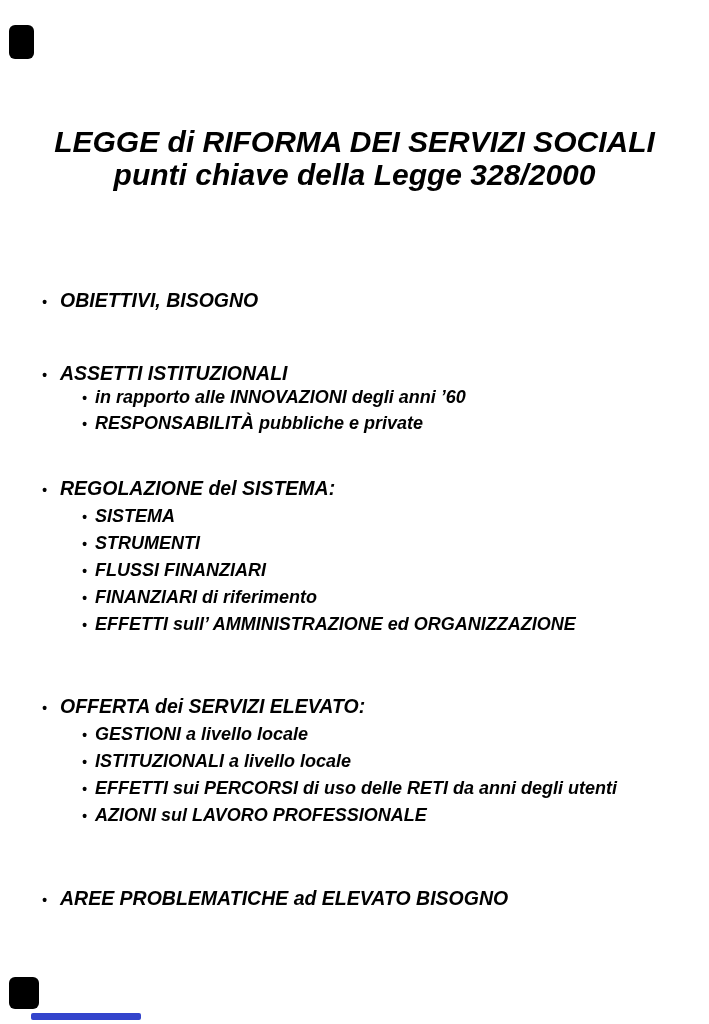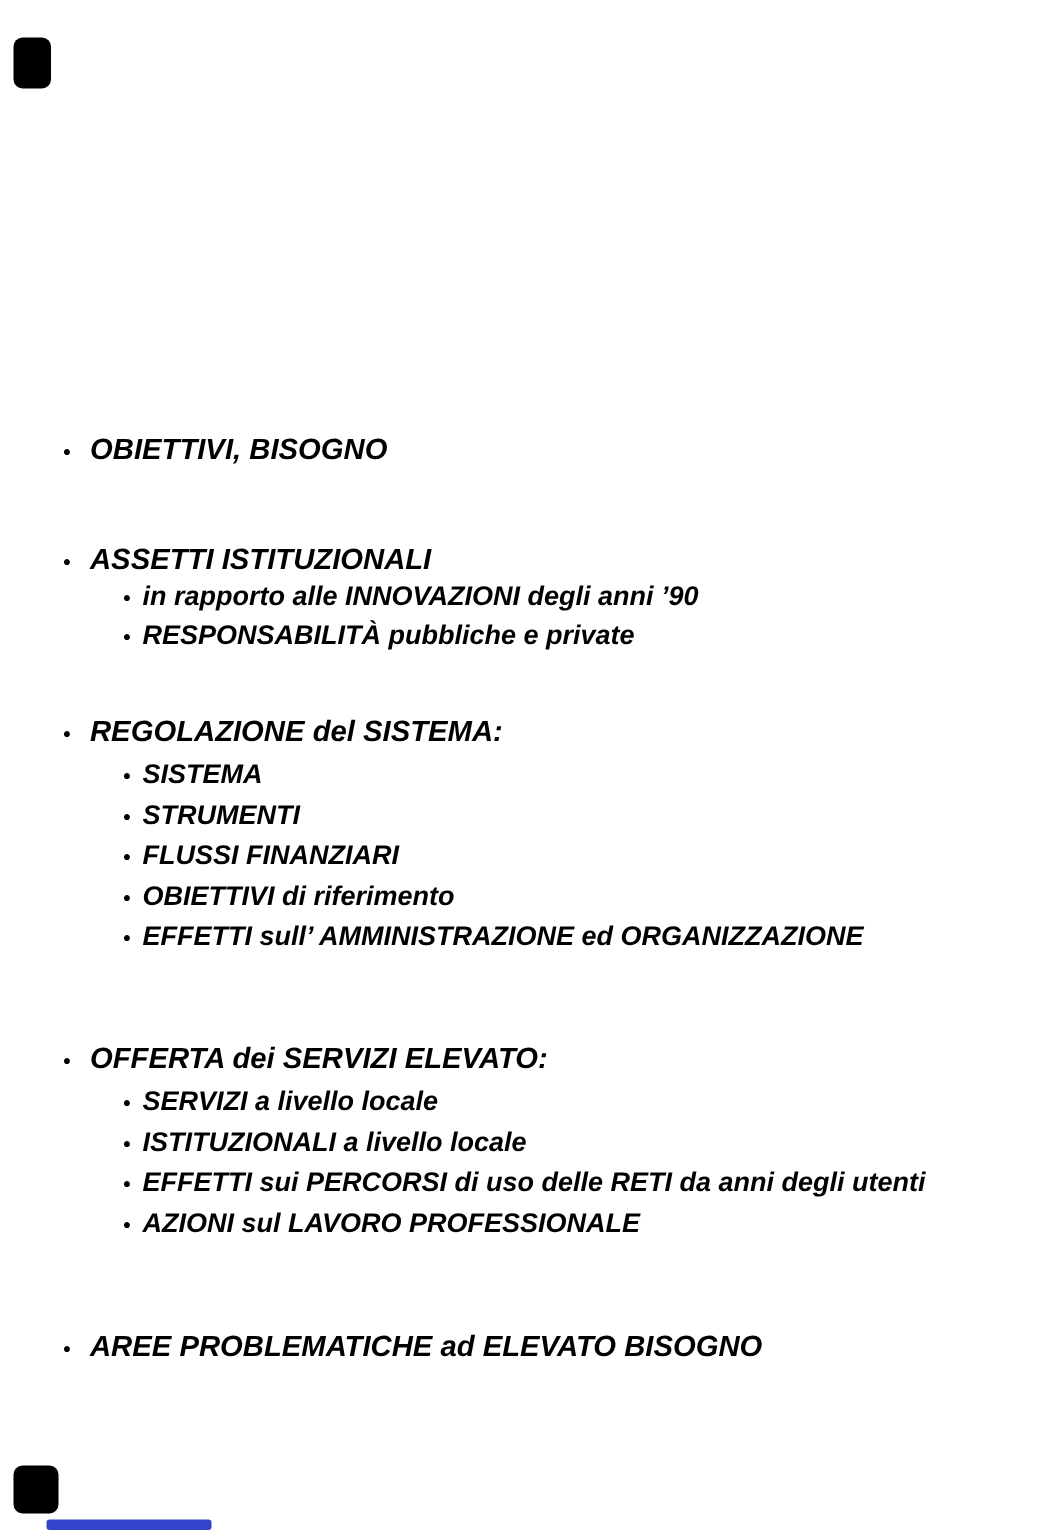--- a/index.html
+++ b/index.html
@@ -77,34 +77,36 @@
   }
 </style>
 </head>
 <body>
 
 <div class="page">
 
   <div class="corner-mark top-left"></div>
 
   <h1 class="title">
+    <span class="tline">LEGGE di RIFORMA DEI SERVIZI SOCIALI</span>
+    <span class="tline">punti chiave della Legge 328/2000</span>
   </h1>
 
   <div class="row l1" style="top:289px">
     <span class="dot">•</span>
     <span class="txt">OBIETTIVI, BISOGNO</span>
   </div>
 
   <div class="row l1" style="top:362px">
     <span class="dot">•</span>
     <span class="txt">ASSETTI ISTITUZIONALI</span>
   </div>
   <div class="row l2" style="top:387px">
     <span class="dot">•</span>
-    <span class="txt">in rapporto alle INNOVAZIONI degli anni ’90</span>
+    <span class="txt">in rapporto alle INNOVAZIONI degli anni ’60</span>
   </div>
   <div class="row l2" style="top:413px">
     <span class="dot">•</span>
     <span class="txt">RESPONSABILITÀ pubbliche e private</span>
   </div>
 
   <div class="row l1" style="top:477px">
     <span class="dot">•</span>
     <span class="txt">REGOLAZIONE del SISTEMA:</span>
   </div>
@@ -115,34 +117,34 @@
   <div class="row l2" style="top:533px">
     <span class="dot">•</span>
     <span class="txt">STRUMENTI</span>
   </div>
   <div class="row l2" style="top:560px">
     <span class="dot">•</span>
     <span class="txt">FLUSSI FINANZIARI</span>
   </div>
   <div class="row l2" style="top:587px">
     <span class="dot">•</span>
-    <span class="txt">OBIETTIVI di riferimento</span>
+    <span class="txt">FINANZIARI di riferimento</span>
   </div>
   <div class="row l2" style="top:614px">
     <span class="dot">•</span>
     <span class="txt">EFFETTI sull’ AMMINISTRAZIONE ed ORGANIZZAZIONE</span>
   </div>
 
   <div class="row l1" style="top:695px">
     <span class="dot">•</span>
     <span class="txt">OFFERTA dei SERVIZI ELEVATO:</span>
   </div>
   <div class="row l2" style="top:724px">
     <span class="dot">•</span>
-    <span class="txt">SERVIZI a livello locale</span>
+    <span class="txt">GESTIONI a livello locale</span>
   </div>
   <div class="row l2" style="top:751px">
     <span class="dot">•</span>
     <span class="txt">ISTITUZIONALI a livello locale</span>
   </div>
   <div class="row l2" style="top:778px">
     <span class="dot">•</span>
     <span class="txt">EFFETTI sui PERCORSI di uso delle RETI da anni degli utenti</span>
   </div>
   <div class="row l2" style="top:805px">

